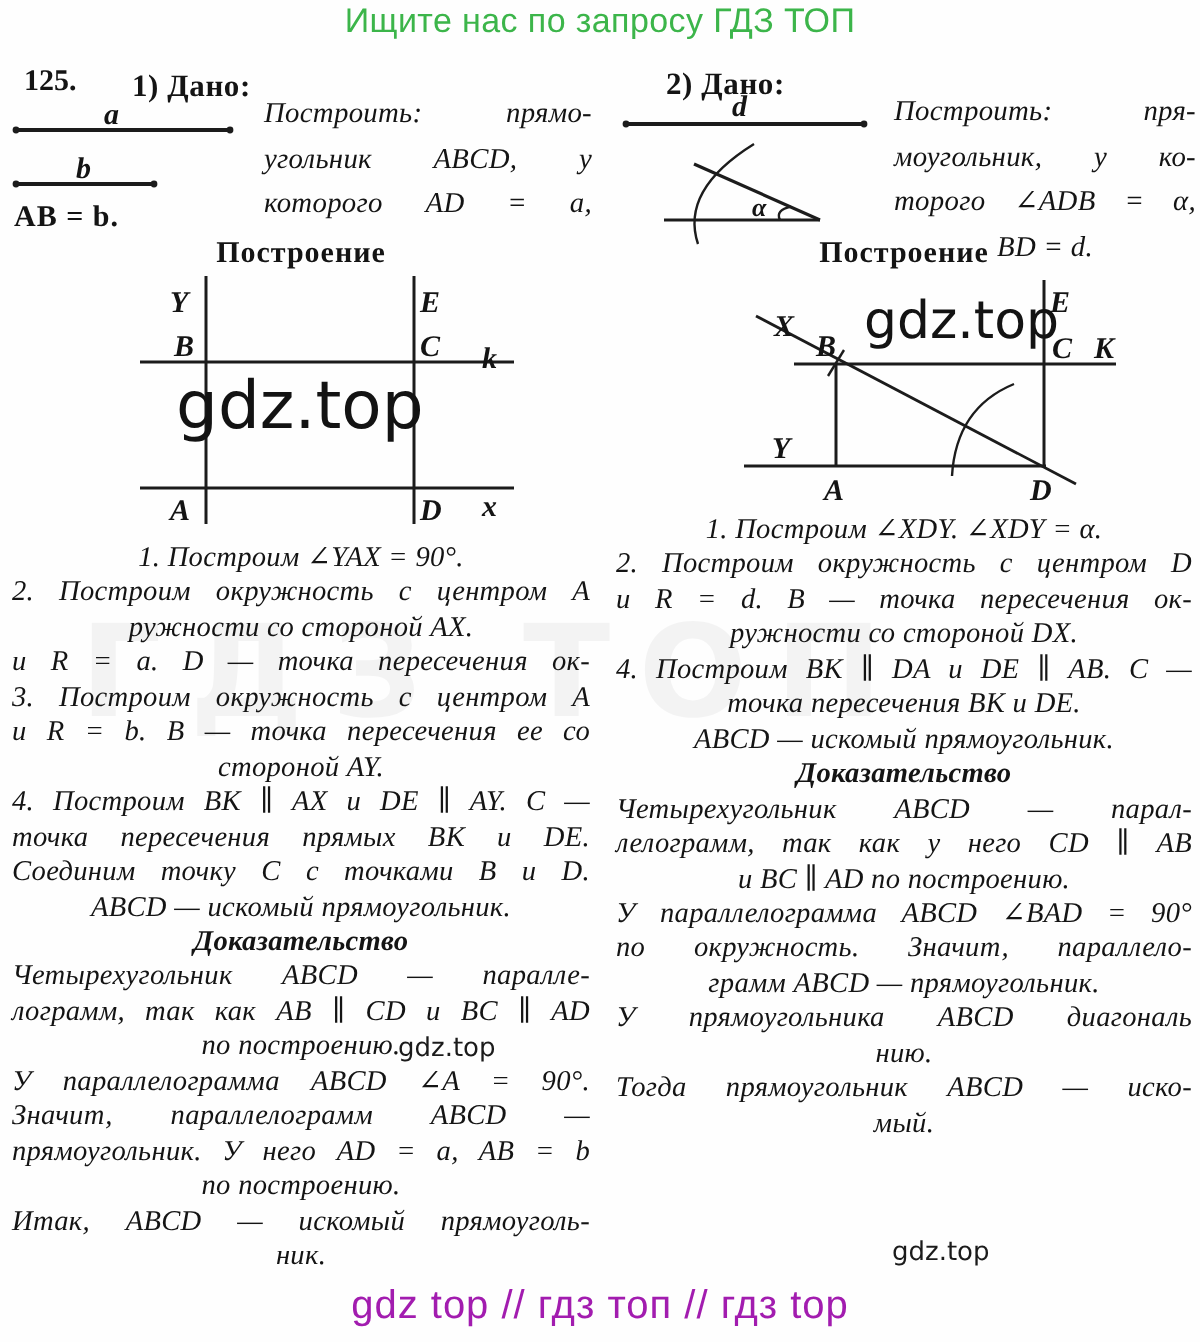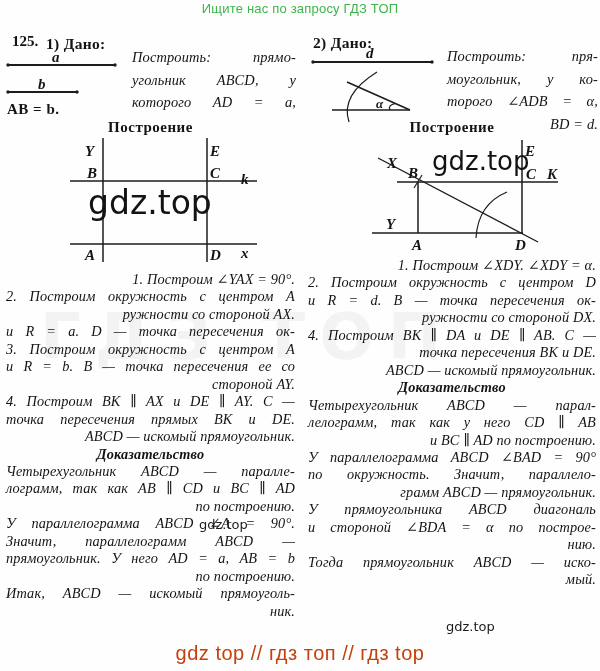--- a/index.html
+++ b/index.html
@@ -6,41 +6,41 @@
   body{
     width:600px;height:671px;position:relative;overflow:hidden;
     background:#fefefe;color:#141414;
     font-family:"Liberation Serif","DejaVu Serif",serif;
   }
   .abs{position:absolute;}
   
   .site-header{
     top:1px;left:0;width:600px;text-align:center;
     font-family:"Liberation Sans","DejaVu Sans",sans-serif;
-    font-size:13px;color:#3cb54a;letter-spacing:.2px;
+    font-size:17px;color:#3cb54a;letter-spacing:.2px;
   }
   .site-footer{
     top:642px;left:0;width:600px;text-align:center;
     font-family:"Liberation Sans","DejaVu Sans",sans-serif;
-    font-size:20px;color:#c2410c;letter-spacing:.5px;
+    font-size:20px;color:#a21caf;letter-spacing:.5px;
   }
   
   .ghost{
     top:300px;left:40px;width:560px;
     font-family:"DejaVu Sans",sans-serif;font-size:64px;font-weight:bold;
     color:rgba(0,0,0,0.045);letter-spacing:14px;white-space:nowrap;
   }
   
   .pnum{font-weight:bold;font-size:15px;}
-  .dano{font-weight:bold;font-size:15.5px;letter-spacing:.3px;}
+  .dano{font-weight:bold;font-size:15.5px;letter-spacing:.3px;margin-left:20px;}
   .abeq{font-weight:bold;font-size:15px;letter-spacing:.5px;}
   
   .tl{letter-spacing:.15px;font-style:italic;}
   .tl.j{text-align:justify;text-align-last:justify;}
-  .tl.l{text-align:right;}
+  .tl.l{text-align:center;}
   .tl.h{text-align:center;font-weight:bold;}
   .body-lines .tl{font-size:14.3px;line-height:17.45px;}
   .intro-lines .tl{font-size:14.4px;line-height:22.6px;}
   .colhead{font-weight:bold;font-size:15px;text-align:center;letter-spacing:.5px;}
   
   svg line, svg path{stroke:#1c1c1c;fill:none;}
   .figlabel{
     font-family:"Liberation Serif","DejaVu Serif",serif;
     font-style:italic;font-weight:bold;font-size:15px;fill:#141414;
   }
@@ -142,20 +142,21 @@
 <div class="abs body-lines" style="top:271px;left:6px;width:289px;">
     <div class="tl l">1. Построим ∠YAX = 90°.</div>
     <div class="tl j">2. Построим окружность с центром A</div>
     <div class="tl l">ружности со стороной AX.</div>
     <div class="tl j">и R = a. D — точка пересечения ок-</div>
     <div class="tl j">3. Построим окружность с центром A</div>
     <div class="tl j">и R = b. B — точка пересечения ее со</div>
     <div class="tl l">стороной AY.</div>
     <div class="tl j">4. Построим BK ∥ AX и DE ∥ AY. C —</div>
     <div class="tl j">точка пересечения прямых BK и DE.</div>
+    <div class="tl j">Соединим точку C с точками B и D.</div>
     <div class="tl l">ABCD — искомый прямоугольник.</div>
     <div class="tl h">Доказательство</div>
     <div class="tl j">Четырехугольник ABCD — паралле-</div>
     <div class="tl j">лограмм, так как AB ∥ CD и BC ∥ AD</div>
     <div class="tl l">по построению.</div>
     <div class="tl j">У параллелограмма ABCD ∠A = 90°.</div>
     <div class="tl j">Значит, параллелограмм ABCD —</div>
     <div class="tl j">прямоугольник. У него AD = a, AB = b</div>
     <div class="tl l">по построению.</div>
     <div class="tl j">Итак, ABCD — искомый прямоуголь-</div>
@@ -171,21 +172,20 @@
     <div class="tl l">точка пересечения BK и DE.</div>
     <div class="tl l">ABCD — искомый прямоугольник.</div>
     <div class="tl h">Доказательство</div>
     <div class="tl j">Четырехугольник ABCD — парал-</div>
     <div class="tl j">лелограмм, так как у него CD ∥ AB</div>
     <div class="tl l">и BC ∥ AD по построению.</div>
     <div class="tl j">У параллелограмма ABCD ∠BAD = 90°</div>
     <div class="tl j">по окружность. Значит, параллело-</div>
     <div class="tl l">грамм ABCD — прямоугольник.</div>
     <div class="tl j">У прямоугольника ABCD диагональ</div>
-    <div class="tl j">и стороной ∠BDA = α по построе-</div>
     <div class="tl l">нию.</div>
     <div class="tl j">Тогда прямоугольник ABCD — иско-</div>
     <div class="tl l">мый.</div>
   </div>
 
 <div class="abs wm-small" style="top:517px;left:199px;">gdz.top</div>
 <div class="abs wm-small" style="top:619px;left:446px;">gdz.top</div>
 
 <div class="abs site-footer">gdz top  //  гдз топ  //  гдз top</div>
 

